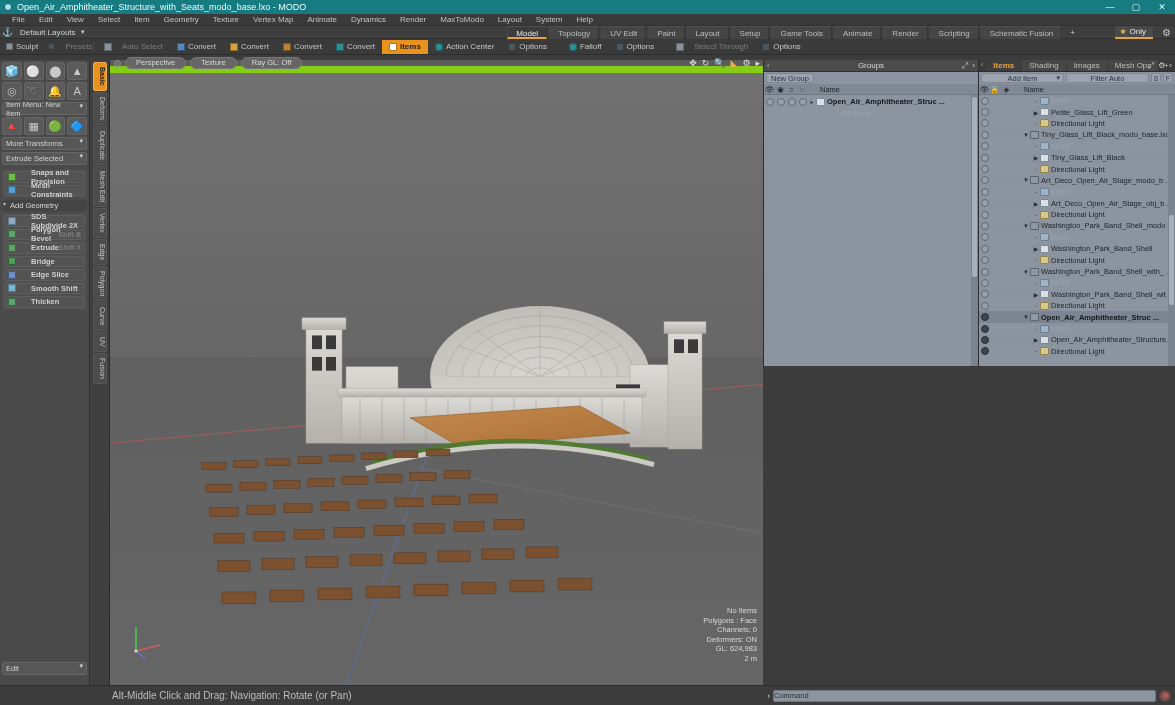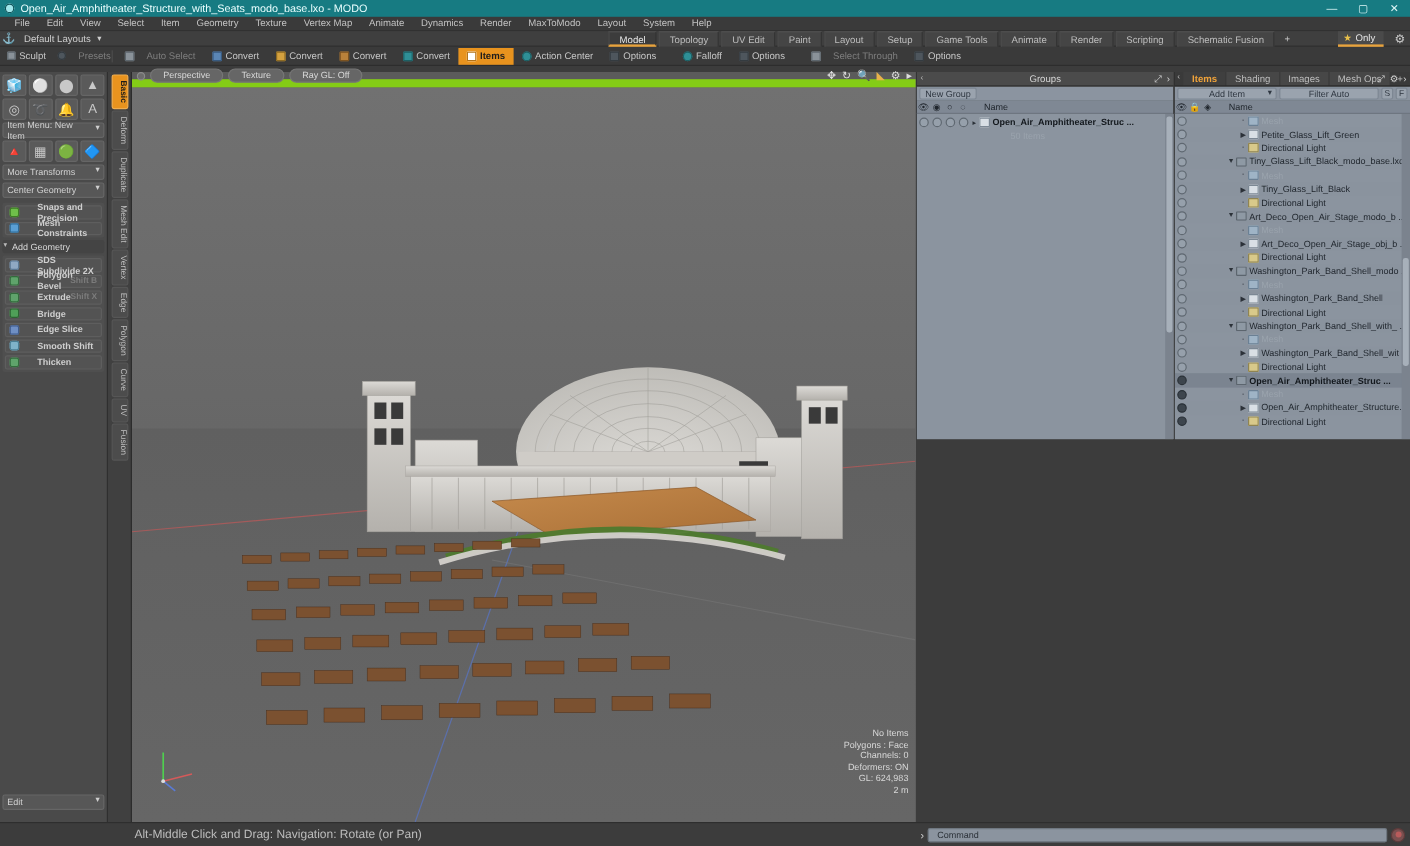--- a/index.html
+++ b/index.html
@@ -137,21 +137,21 @@
   .scrollbar-v .thumb{ position:absolute; left:1px; width:5px; background:#a7b0ba; border-radius:2px; }
 
   .propsarea { flex:1; background:#3c3c3c; border-top:1px solid #2d2d2d;gap:43px; }
 
   
   .bottom { position:absolute; left:0; bottom:0; height:20px; width:100%; display:flex; background:#3c3c3c; border-top:1px solid #2e2e2e;}
   .statusbar { width:763px; display:flex; align-items:center; padding-left:4px; font-size:10px; color:#bdbdbd; }
   .cmdline { flex:1; display:flex; align-items:center; gap:3px; padding:0 4px; }
   .cmd-arrow { color:#cfcfcf; font-size:9px; }
   .cmd-input { flex:1; height:12px; background:#8b949f; border:1px solid #6f7780; border-radius:2px; font-size:7.5px;
-               color:#2b3138; display:flex; align-items:center; padding:0 7px; }
+               color:#2b3138; display:flex; align-items:center; padding:0 0; }
   .cmd-rec { width:12px;height:12px;border-radius:50%;background:#7a5050;border:1px solid #5d3b3b;
              display:flex;align-items:center;justify-content:center;}
   .cmd-rec i { width:5px;height:5px;border-radius:50%;background:#b85b5b; display:block;}
 </style>
 </head>
 <body>
 
 <div class="app">
 
   <div class="titlebar">
@@ -310,21 +310,21 @@
             <span class="glyph">▦</span>
           </div>
         <div class="primbtn">
             <span class="glyph">🟢</span>
           </div>
         <div class="primbtn">
             <span class="glyph">🔷</span>
           </div>
       </div>
       <div class="drop">More Transforms</div>
-      <div class="drop">Center Geometry</div>
+      <div class="drop">Extrude Selected</div>
 
       <div class="grp" style="margin-top:2px">
         <div class="lrow">
           <span class="dot" style="background:#6fbf4a;box-shadow:inset 0 0 0 1px #3d7a26"></span>
           <span>Snaps and Precision</span>
         </div>
         <div class="lrow">
           <span class="dot" style="background:#5a9fd4;box-shadow:inset 0 0 0 1px #2f6b96"></span>
           <span>Mesh Constraints</span>
         </div>

